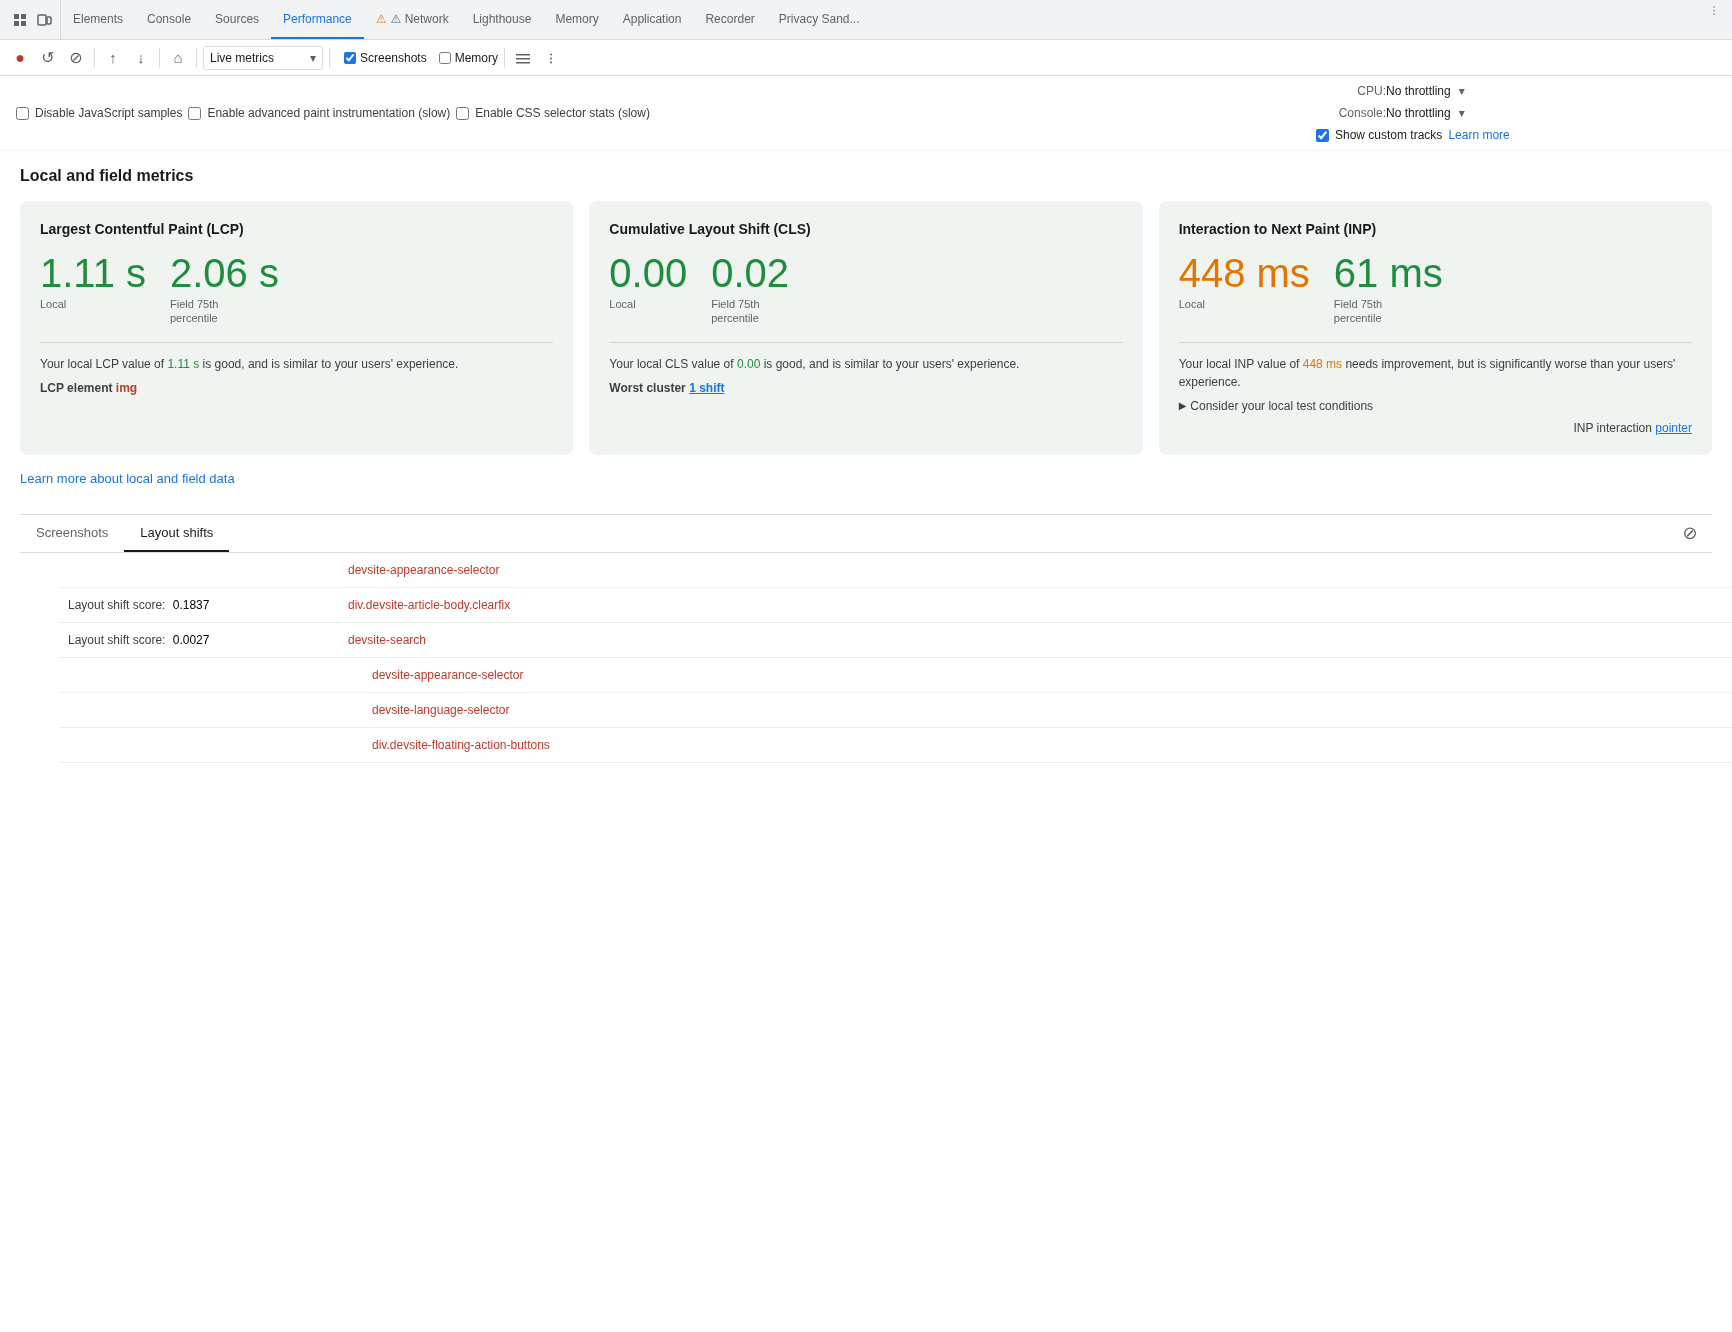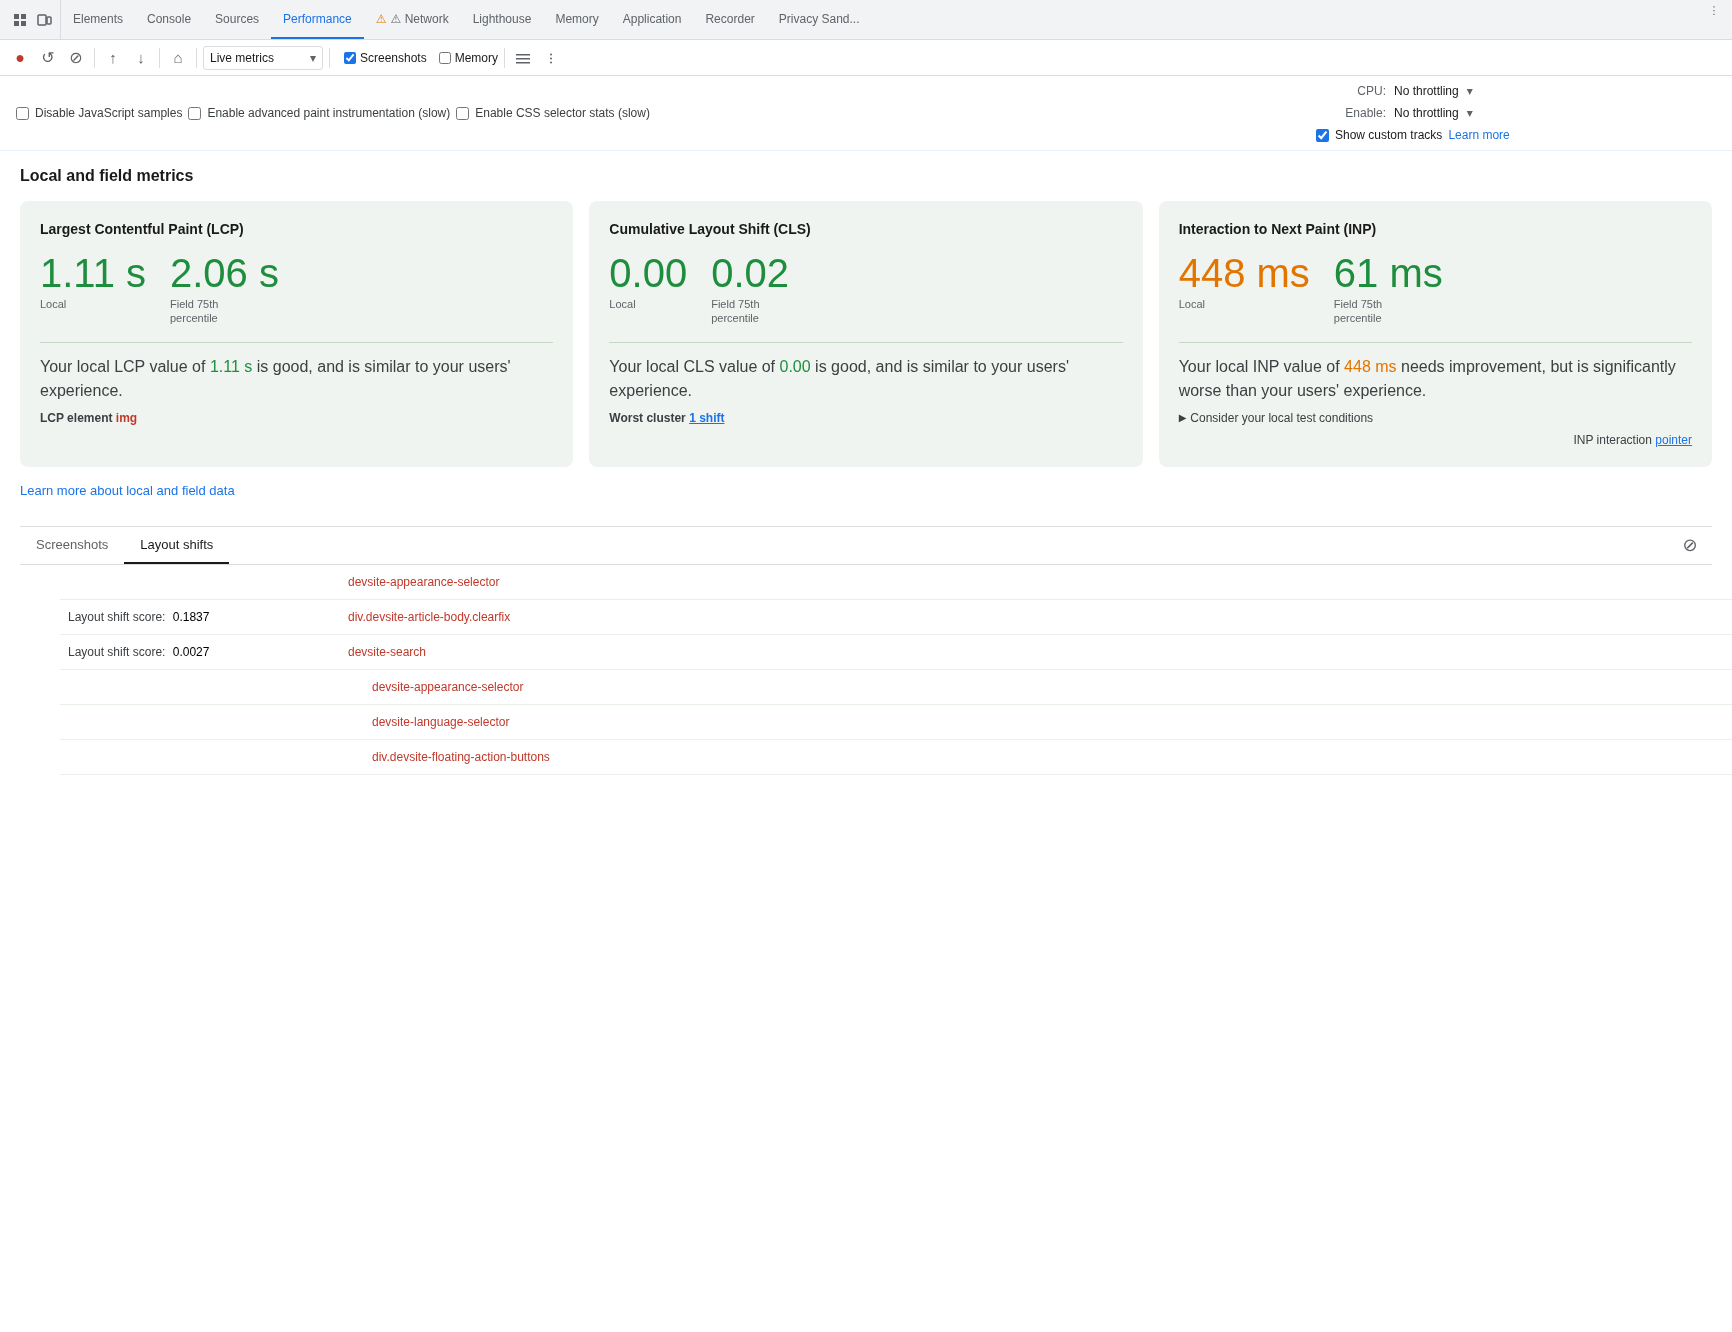--- a/index.html
+++ b/index.html
@@ -76,21 +76,21 @@
       display: flex;
       padding: 8px 16px;
       border-bottom: 1px solid #e8f0fe;
       background: #fff;
       gap: 0;
     }
     .settings-left { flex: 1; display: flex; flex-direction: row; gap: 6px; }
     .settings-right { display: flex; flex-direction: column; gap: 8px; min-width: 400px; }
     .setting-item { display: flex; align-items: center; gap: 6px; font-size: 12px; color: #3c4043; }
     .setting-item input[type=checkbox] { width: 13px; height: 13px; }
-    .setting-row { display: flex; align-items: center; gap: 8px; font-size: 12px; }
+    .setting-row { display: flex; align-items: center; gap: 0; font-size: 12px; }
     .setting-label { color: #5f6368; min-width: 70px; text-align: right; }
     .setting-dropdown {
       display: flex; align-items: center; gap: 4px;
       font-size: 12px; cursor: pointer; color: #1a1a1a;
     }
     .custom-tracks-row { display: flex; align-items: center; gap: 6px; font-size: 12px; }
     .custom-tracks-row input[type=checkbox] { width: 13px; height: 13px; accent-color: #1a73e8; }
     .learn-more { color: #1a73e8; text-decoration: none; }
 
     
@@ -142,21 +142,21 @@
       font-size: 11px;
       color: #5f6368;
       line-height: 1.3;
     }
     .metric-divider {
       height: 1px;
       background: #c8d8c8;
       margin: 12px 0;
     }
     .metric-desc {
-      font-size: 16px;
+      font-size: 12px;
       color: #3c4043;
       line-height: 1.5;
       margin-bottom: 8px;
     }
     .metric-desc .highlight-green { color: #1e8e3e; }
     .metric-desc .highlight-orange { color: #e37400; }
     .metric-element { font-size: 12px; font-weight: 600; color: #3c4043; }
     .metric-element .element-tag { color: #c0392b; }
     .metric-element .element-link { color: #1a73e8; text-decoration: underline; cursor: pointer; }
     .metric-collapsible {
@@ -299,21 +299,21 @@
   </div>
   <div class="settings-right">
     <div class="setting-row">
       <span class="setting-label">CPU:</span>
       <div class="setting-dropdown">
         <span>No throttling</span>
         <span style="color:#5f6368; margin-left:4px;">▾</span>
       </div>
     </div>
     <div class="setting-row">
-      <span class="setting-label">Enable:</span>
+      <span class="setting-label">Console:</span>
       <div class="setting-dropdown">
         <span>No throttling</span>
         <span style="color:#5f6368; margin-left:4px;">▾</span>
       </div>
     </div>
     <div class="custom-tracks-row">
       <input type="checkbox" checked="" style="">
       <span>Show custom tracks</span>
       <a href="#" class="learn-more">Learn more</a>
     </div>

